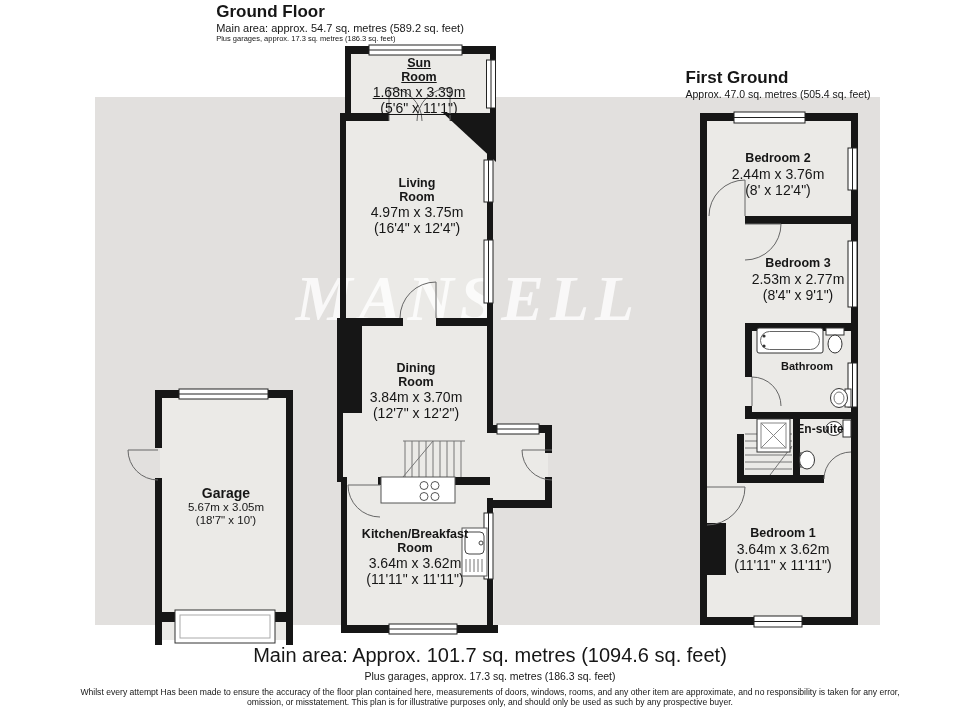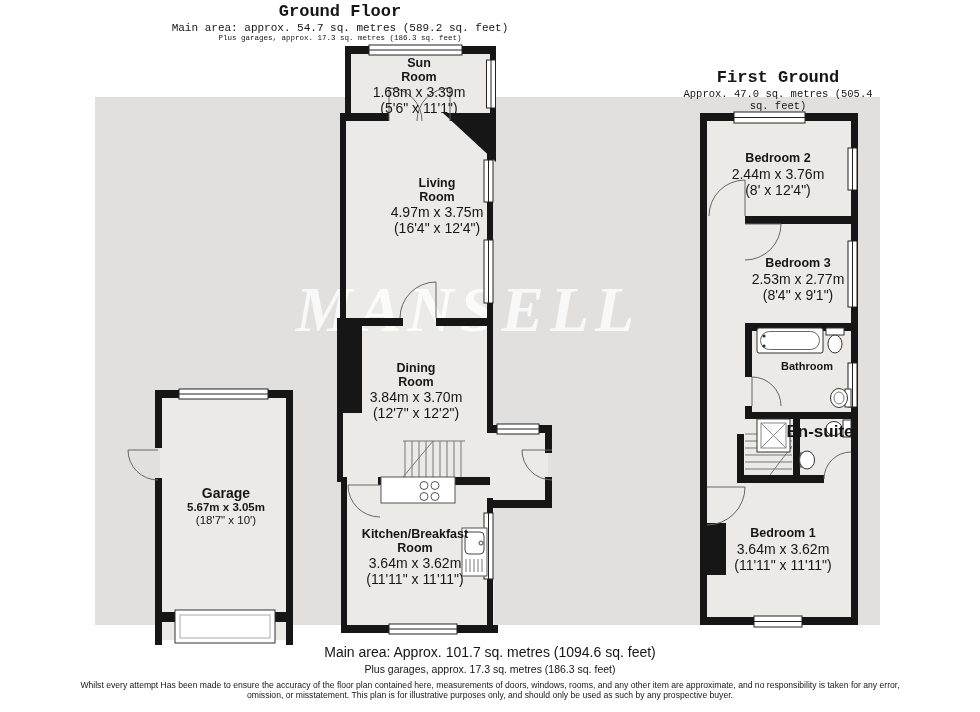--- a/index.html
+++ b/index.html
@@ -2,35 +2,35 @@
 <html style="--backdrop: #e2e0de;"><head>
 <meta charset="utf-8">
 <style>
   html,body{margin:0;padding:0;background:#fff;}
   #page{position:relative;width:980px;height:712px;background:#fff;overflow:hidden;
         font-family:"Liberation Sans",sans-serif;color:#161616;}
   #backdrop{position:absolute;left:95px;top:97px;width:785px;height:528px;
             background:var(--backdrop,#e2e0de);z-index:0;}
   svg.layer{position:absolute;left:0;top:0;z-index:3;pointer-events:none;}
   svg#fills{z-index:1;}
-  #watermark{position:absolute;left:468px;top:279px;transform:translateX(-50%);
+  #watermark{position:absolute;left:468px;top:268px;transform:translateX(-50%);
              z-index:2;text-align:center;font-family:"Liberation Serif",serif;
              font-style:italic;font-weight:bold;color:rgba(255,255,255,0.78);
              font-size:64px;line-height:0.98;letter-spacing:6px;white-space:nowrap;
              pointer-events:none;}
   .lbl{position:absolute;transform:translateX(-50%);text-align:center;z-index:4;}
   .lbl .nm{display:block;font-weight:bold;font-size:12.5px;line-height:1.08;white-space:pre-line;}
   .lbl .dim{display:block;font-size:14px;line-height:1.15;}
-  .hdr{position:absolute;transform:translateX(-50%);text-align:center;z-index:5;font-family:Liberation Mono, monospace;}
+  .hdr{position:absolute;transform:translateX(-50%);text-align:left;z-index:5;}
   .hdr .t{display:block;font-weight:bold;font-size:17px;line-height:1.1;}
   .hdr .s1{display:block;font-size:11px;}
   .hdr .s2{display:block;font-size:7.5px;}
   #footer{position:absolute;left:490px;top:644px;transform:translateX(-50%);
           width:820px;text-align:center;z-index:5;}
-  #footer .main{display:block;font-size:14px;}
+  #footer .main{display:block;font-size:20px;}
   #footer .plus{display:block;font-size:10.5px;margin-top:3px;}
   #footer .disc{display:block;font-size:8.6px;line-height:1.2;margin-top:5px;}
   #footer .prod{display:block;font-size:8.6px;line-height:1.2;}
 </style>
 </head>
 <body>
 
 <div id="page">
 
   <div id="backdrop"></div>
@@ -243,64 +243,64 @@
   <div class="hdr" style="left:340px;top:3px;">
     <span class="t">Ground Floor</span>
     <span class="s1">Main area: approx. 54.7 sq. metres (589.2 sq. feet)</span>
     <span class="s2">Plus garages, approx. 17.3 sq. metres (186.3 sq. feet)</span>
   </div>
   <div class="hdr" style="left:778px;top:69px;">
     <span class="t">First Ground</span>
     <span class="s1" style="font-size:10.5px;">Approx. 47.0 sq. metres (505.4 sq. feet)</span>
   </div>
 
-  <div class="lbl" style="left:419px;top:57px;">
+  <div class="lbl" style="left:419px;top:57px;text-decoration:underline;">
     <span class="nm">Sun
 Room</span>
     <span class="dim">1.68m x 3.39m</span>
     <span class="dim">(5'6" x 11'1")</span>
   </div>
-  <div class="lbl" style="left:417px;top:177px;margin-left:20px;">
+  <div class="lbl" style="left:417px;top:177px;">
     <span class="nm">Living
 Room</span>
     <span class="dim">4.97m x 3.75m</span>
     <span class="dim">(16'4" x 12'4")</span>
   </div>
   <div class="lbl" style="left:416px;top:362px;">
     <span class="nm">Dining
 Room</span>
     <span class="dim">3.84m x 3.70m</span>
     <span class="dim">(12'7" x 12'2")</span>
   </div>
   <div class="lbl" style="left:415px;top:528px;">
     <span class="nm">Kitchen/Breakfast
 Room</span>
     <span class="dim">3.64m x 3.62m</span>
     <span class="dim">(11'11" x 11'11")</span>
   </div>
   <div class="lbl" style="left:226px;top:486px;">
     <span class="nm" style="font-size:14px;">Garage</span>
-    <span class="dim" style="font-size:11.5px;font-weight:bold;">5.67m x 3.05m</span>
+    <span class="dim" style="font-size:11.5px;">5.67m x 3.05m</span>
     <span class="dim" style="font-size:11.5px;">(18'7" x 10')</span>
   </div>
   <div class="lbl" style="left:778px;top:152px;">
     <span class="nm">Bedroom 2</span>
     <span class="dim">2.44m x 3.76m</span>
     <span class="dim">(8' x 12'4")</span>
   </div>
   <div class="lbl" style="left:798px;top:257px;">
     <span class="nm">Bedroom 3</span>
     <span class="dim">2.53m x 2.77m</span>
     <span class="dim">(8'4" x 9'1")</span>
   </div>
   <div class="lbl" style="left:807px;top:361px;">
     <span class="nm" style="font-size:11px;">Bathroom</span>
   </div>
   <div class="lbl" style="left:808px;top:423px;">
-    <span class="nm" style="font-size:17px;margin-left:24px;">En-suite</span>
+    <span class="nm" style="font-size:12px;margin-left:24px;">En-suite</span>
   </div>
   <div class="lbl" style="left:783px;top:527px;">
     <span class="nm">Bedroom 1</span>
     <span class="dim">3.64m x 3.62m</span>
     <span class="dim">(11'11" x 11'11")</span>
   </div>
 
   <div id="footer">
     <span class="main">Main area: Approx. 101.7 sq. metres (1094.6 sq. feet)</span>
     <span class="plus">Plus garages, approx. 17.3 sq. metres (186.3 sq. feet)</span>

